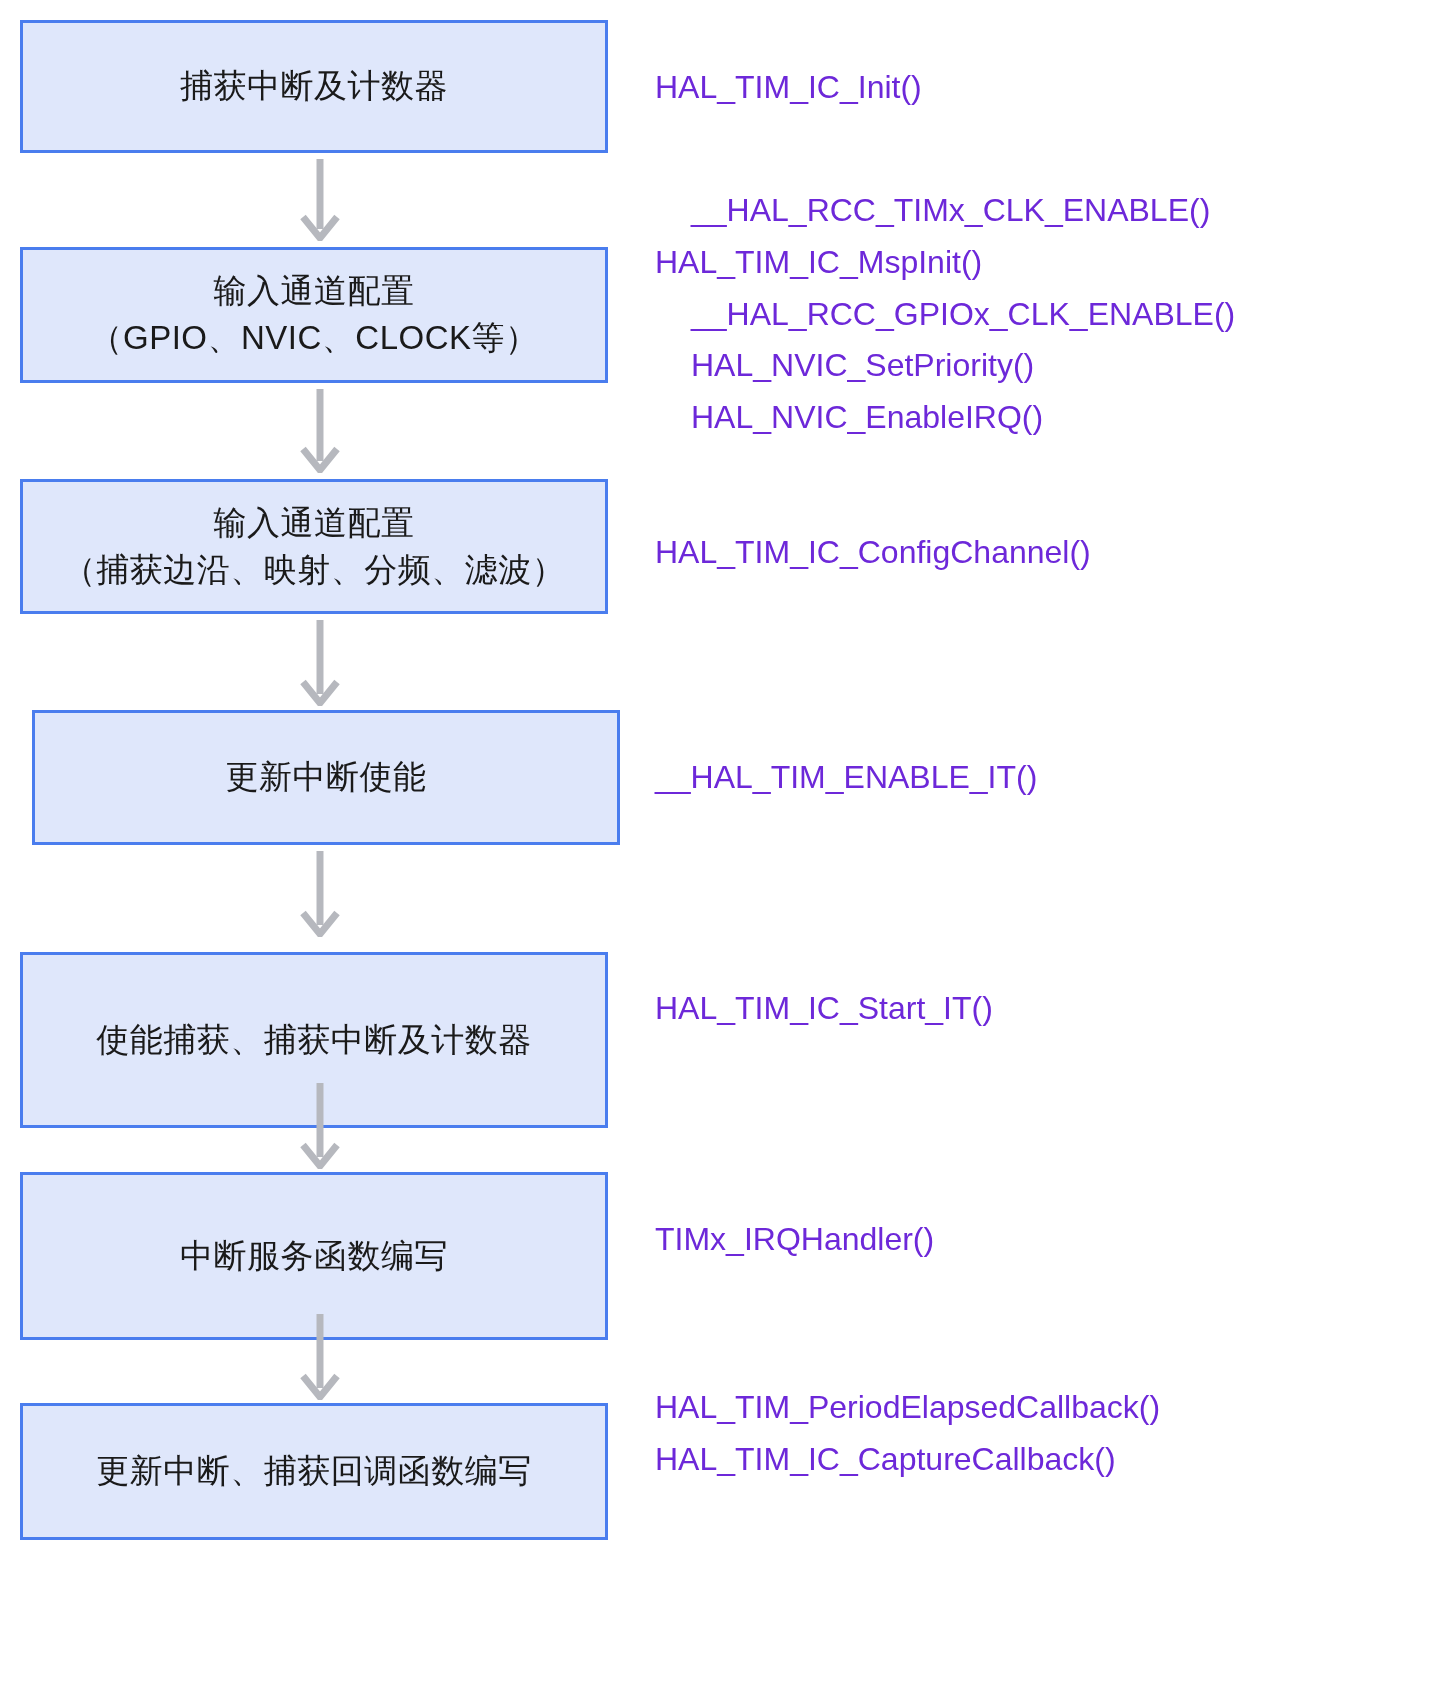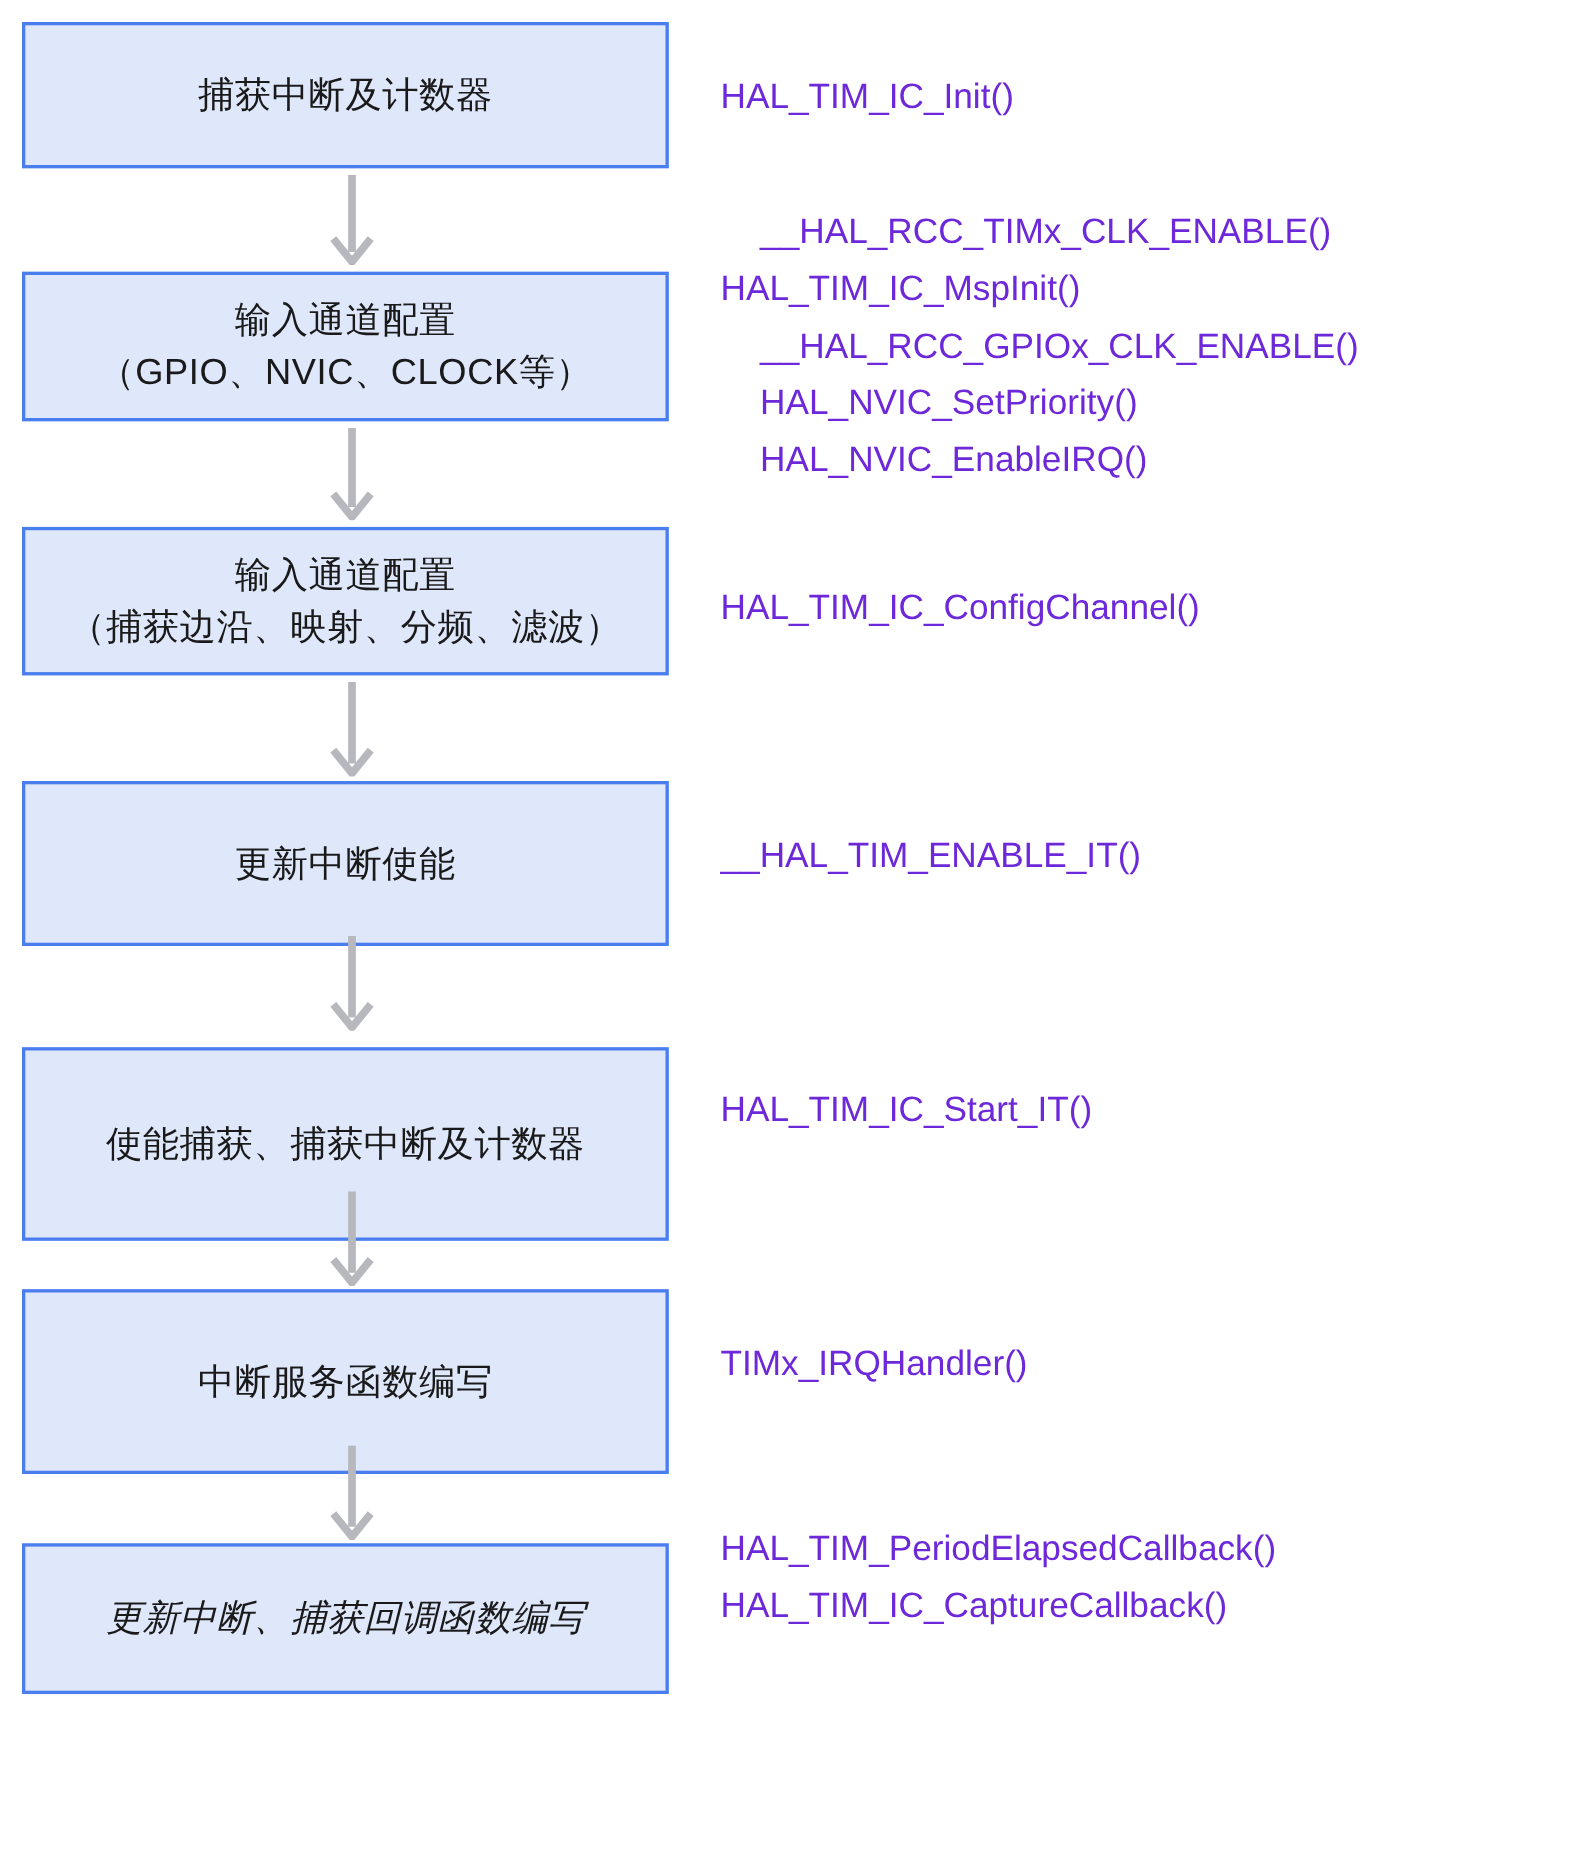--- a/index.html
+++ b/index.html
@@ -106,21 +106,21 @@
     <span class="api-line">HAL_TIM_IC_ConfigChannel()</span>
   </div>
 
   <div class="arrow" style="top:620px;">
     <svg width="48" height="86" viewBox="0 0 48 86">
       <line x1="24" y1="0" x2="24" y2="74" stroke="#b6b8be" stroke-width="7"></line>
       <polyline points="7,62 24,83 41,62" fill="none" stroke="#b6b8be" stroke-width="7" stroke-linecap="butt" stroke-linejoin="miter"></polyline>
     </svg>
   </div>
 
-  <div class="node-box" style="top:710px; height:150px;">
+  <div class="node-box" style="top:710px; height:135px;margin-left:12px;">
     <span class="node-line">更新中断使能</span>
   </div>
   <div class="api-label" style="top:752px;">
     <span class="api-line">__HAL_TIM_ENABLE_IT()</span>
   </div>
 
   <div class="arrow" style="top:851px;">
     <svg width="48" height="86" viewBox="0 0 48 86">
       <line x1="24" y1="0" x2="24" y2="74" stroke="#b6b8be" stroke-width="7"></line>
       <polyline points="7,62 24,83 41,62" fill="none" stroke="#b6b8be" stroke-width="7" stroke-linecap="butt" stroke-linejoin="miter"></polyline>
@@ -148,21 +148,21 @@
     <span class="api-line">TIMx_IRQHandler()</span>
   </div>
 
   <div class="arrow" style="top:1314px;">
     <svg width="48" height="86" viewBox="0 0 48 86">
       <line x1="24" y1="0" x2="24" y2="74" stroke="#b6b8be" stroke-width="7"></line>
       <polyline points="7,62 24,83 41,62" fill="none" stroke="#b6b8be" stroke-width="7" stroke-linecap="butt" stroke-linejoin="miter"></polyline>
     </svg>
   </div>
 
-  <div class="node-box" style="top:1403px; height:137px;font-style:italic;">
+  <div class="node-box" style="top:1403px; height:137px;">
     <span class="node-line">更新中断、捕获回调函数编写</span>
   </div>
   <div class="api-label" style="top:1382px;">
     <span class="api-line">HAL_TIM_PeriodElapsedCallback()</span>
     <span class="api-line">HAL_TIM_IC_CaptureCallback()</span>
   </div>
 
 </div>
 
 </body></html>

